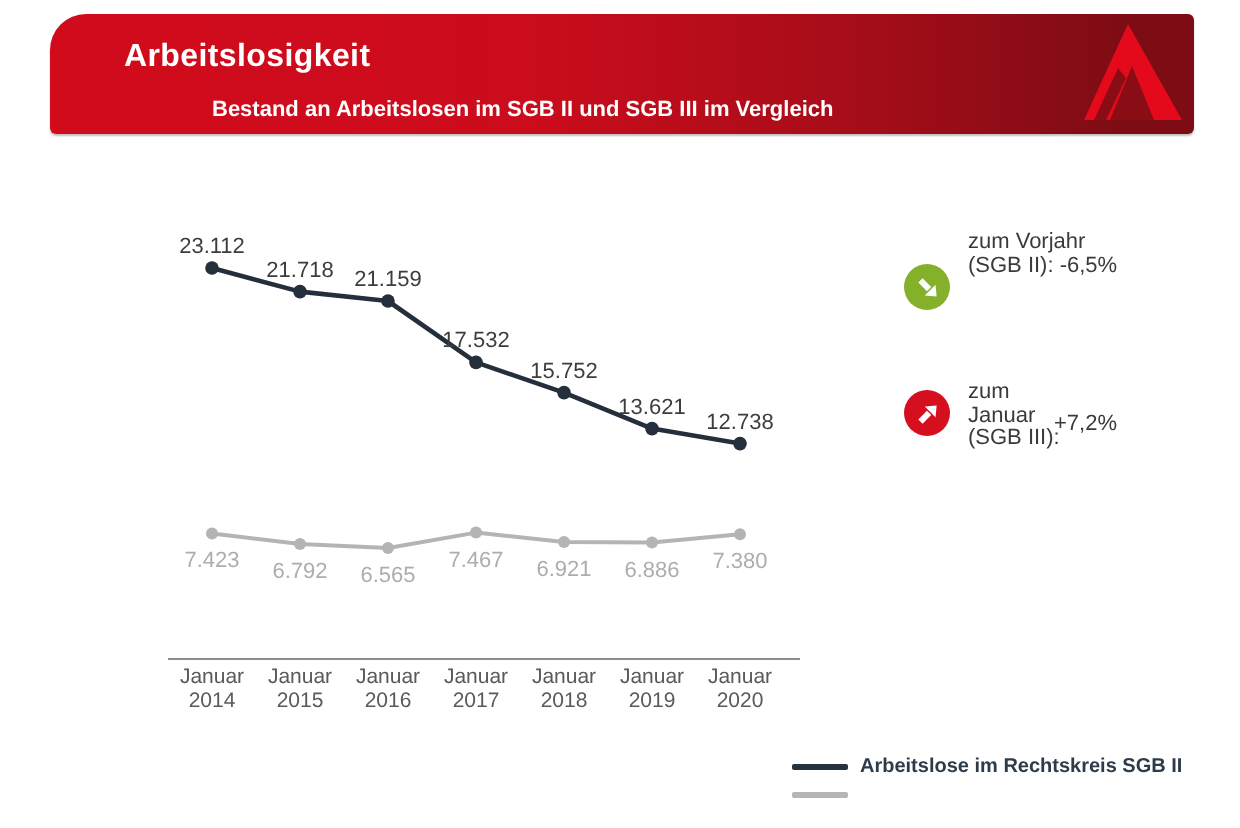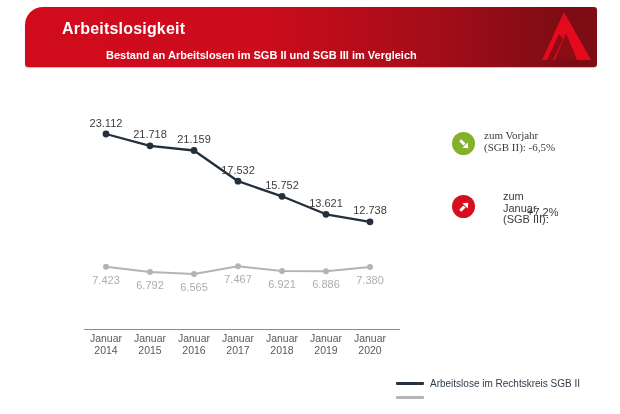--- a/index.html
+++ b/index.html
@@ -18,30 +18,30 @@
   .banner-subtitle{position:absolute;left:37px;top:42px;color:#ffffff;font-size:11px;font-weight:bold;padding-left:44px;}
   .logo{position:absolute;left:511px;top:0;width:60px;height:60px;}
   
   .chart{position:absolute;left:0;top:0;width:620px;height:414px;font-family:"Liberation Sans",sans-serif;}
   
   .badge{position:absolute;width:23px;height:23px;border-radius:50%;display:flex;align-items:center;justify-content:center;}
   .badge svg{width:14px;height:14px;display:block;}
   .badge-green{left:452px;top:132px;background:#84b02a;}
   .badge-red{left:452px;top:195px;background:#d60f1f;}
   .ann-text{position:absolute;font-size:11px;color:#3a3a3a;}
-  .ann-text-1{left:484px;top:129px;line-height:12px;font-family:Liberation Serif, serif;}
-  .ann-text-2{left:503px;top:191px;line-height:11.5px;}
+  .ann-text-1{left:484px;top:115px;line-height:12px;}
+  .ann-text-2{left:484px;top:191px;line-height:11.5px;}
   .ann-value{position:absolute;left:527px;top:206px;font-size:11px;color:#3a3a3a;}
   
   .legend{position:absolute;left:396px;top:377px;}
   .legend-row{display:flex;align-items:center;height:13px;margin-bottom:1px;}
   .swatch{display:inline-block;width:28px;height:3px;margin-right:6px;border-radius:1px;}
   .swatch-dark{background:#26323e;}
   .swatch-gray{background:#b5b5b5;}
-  .legend-label{font-size:10px;}
+  .legend-label{font-size:10px;font-weight:bold;}
   .legend-label-dark{color:#2e3c4a;}
   .legend-label-gray{color:#b5b5b5;}
 </style>
 </head>
 <body>
 
 <div class="stage">
 
   <div class="banner">
     <div class="banner-title">Arbeitslosigkeit</div>

